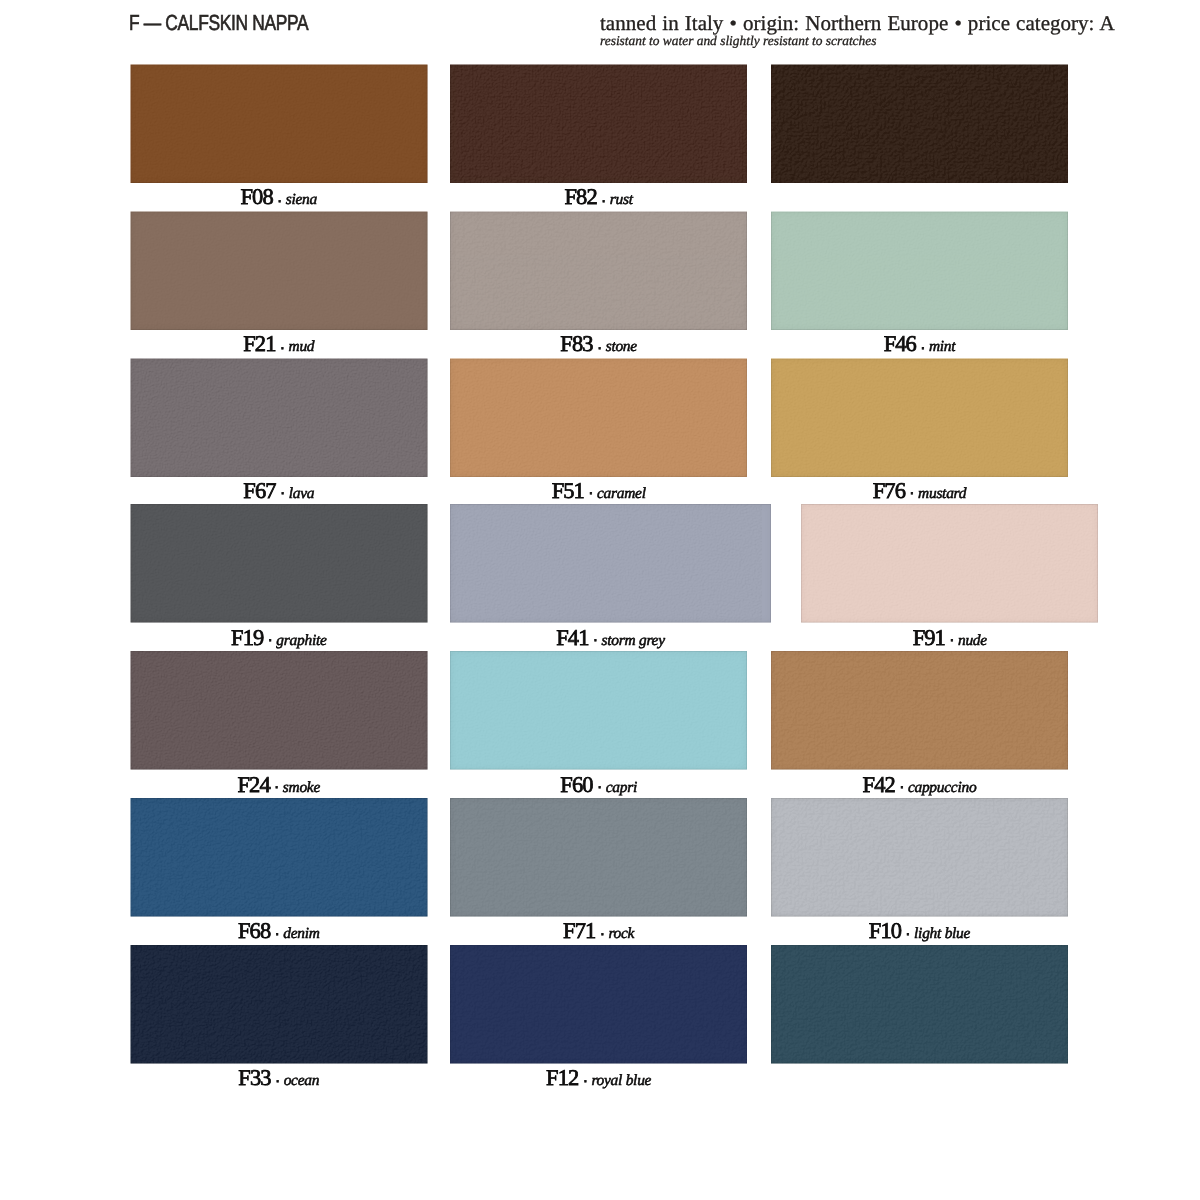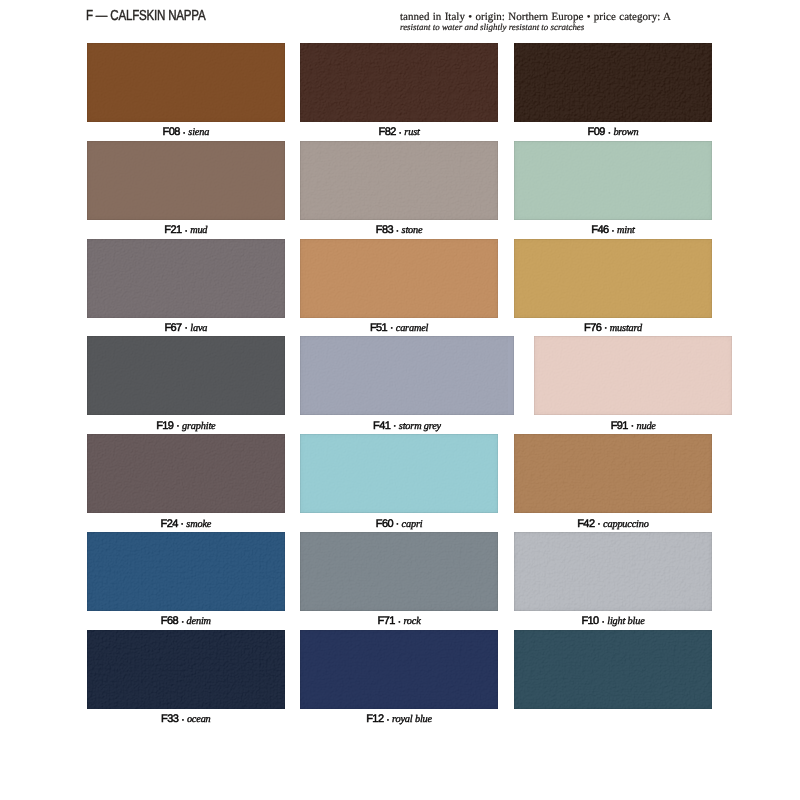--- a/index.html
+++ b/index.html
@@ -6,33 +6,33 @@
   html,body{margin:0;padding:0;}
   body{width:800px;height:800px;background:#ffffff;font-family:"Liberation Sans",sans-serif;
        -webkit-font-smoothing:antialiased;text-rendering:geometricPrecision;overflow:hidden;position:relative;}
   .page{position:absolute;left:0;top:0;width:800px;height:800px;}
   .hdr-title{position:absolute;left:85.6px;top:7.7px;font-family:"Liberation Sans",sans-serif;
              font-size:14.5px;letter-spacing:-0.28px;color:#2a2725;white-space:nowrap;
              transform-origin:0 0;transform:scaleX(0.80);
              -webkit-text-stroke:0.42px #2a2725;opacity:0.999;}
   .hdr-meta{position:absolute;left:400px;top:11.6px;width:330px;
             font-family:"Liberation Serif",serif;color:#262321;opacity:0.999;}
-  .hdr-meta .l1{font-size:11px;line-height:10.6px;letter-spacing:0.02px;word-spacing:0.55px;white-space:nowrap;-webkit-text-stroke:0.2px #1a1715;}
+  .hdr-meta .l1{font-size:14px;line-height:10.6px;letter-spacing:0.02px;word-spacing:0.55px;white-space:nowrap;-webkit-text-stroke:0.2px #1a1715;}
   .hdr-meta .l2{font-size:8.95px;line-height:10.6px;font-style:italic;white-space:nowrap;-webkit-text-stroke:0.2px #1a1715;}
   .grid{position:absolute;left:87px;top:42.9px;width:625px;}
   .cell{position:absolute;}
   .sw{position:relative;width:100%;height:79.1px;overflow:hidden;isolation:isolate;
       box-shadow:inset 0 0 0 0.5px rgba(0,0,0,0.10), inset 0 0 6px rgba(0,0,0,0.045);}
   .sw .grain{position:absolute;left:-8px;top:-8px;width:216px;height:96px;pointer-events:none;}
   .sw .grain svg{display:block;}
   .texdefs{position:absolute;width:0;height:0;overflow:hidden;}
   .lbl{position:absolute;left:0;width:100%;text-align:center;top:83.4px;
        font-size:10.45px;line-height:12px;color:#121010;white-space:nowrap;
        opacity:0.999;}
-  .lbl .code{font-family:Liberation Sans, sans-serif;font-size:11px;letter-spacing:-0.6px;
+  .lbl .code{font-family:Liberation Serif, serif;font-size:15px;letter-spacing:-0.6px;
              -webkit-text-stroke:0.5px #050505;}
   .lbl .dot{font-family:"Liberation Sans",sans-serif;font-size:11.6px;letter-spacing:-0.55px;
             position:relative;top:0.45px;-webkit-text-stroke:0.42px #0a0a0a;}
   .lbl .nm{font-family:"Liberation Serif",serif;font-style:italic;font-size:10.3px;letter-spacing:-0.18px;
            -webkit-text-stroke:0.36px #050505;}
 </style>
 </head>
 <body>
 
 <svg class="texdefs" width="0" height="0" aria-hidden="true">
@@ -134,21 +134,20 @@
         <div class="lbl"><span class="code">F82</span><span class="dot"><span class="sp"> </span><span>·</span><span class="sp"> </span></span><span class="nm">rust</span></div>
       </div>
       <div class="cell" style="left: 426.8px; top: 0px; width: 198.4px;">
         <div class="sw" style="background:rgb(49,30,20)">
           <span class="grain" style="opacity:0.0670">
             <svg width="216" height="96">
               <rect width="216" height="96" filter="url(#leatherGrain2)"></rect>
             </svg>
           </span>
         </div>
-        <div class="lbl"><span class="code">F09</span><span class="dot"><span class="sp"> </span><span>·</span><span class="sp"> </span></span><span class="nm">brown</span></div>
       </div>
       <div class="cell" style="left: 0px; top: 97.83px; width: 197.7px;">
         <div class="sw" style="background:rgb(134,108,93)">
           <span class="grain" style="opacity:0.0284">
             <svg width="216" height="96">
               <rect width="216" height="96" filter="url(#leatherGrain5)"></rect>
             </svg>
           </span>
         </div>
         <div class="lbl"><span class="code">F21</span><span class="dot"><span class="sp"> </span><span>·</span><span class="sp"> </span></span><span class="nm">mud</span></div>

